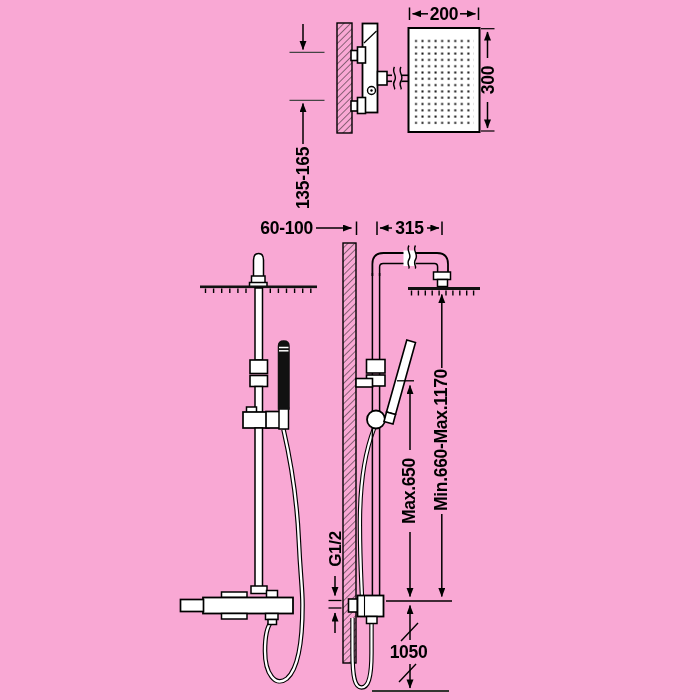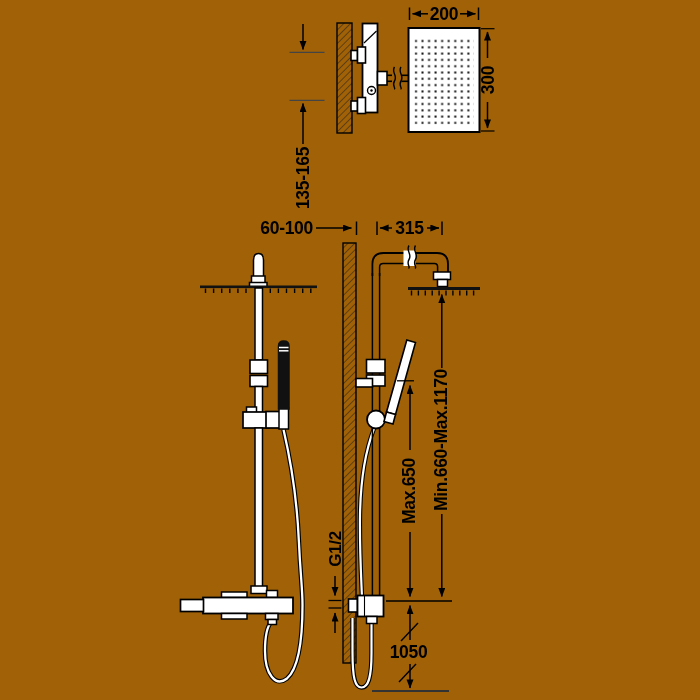--- a/index.html
+++ b/index.html
@@ -1,16 +1,16 @@
 <!DOCTYPE html>
 <html><head>
 <meta charset="utf-8">
 <style>
   html,body{margin:0;padding:0;background:#ffffff;}
-  .stage{position:relative;width:700px;height:700px;background:#a16207;overflow:hidden;
+  .stage{position:relative;width:700px;height:700px;background:#f9a8d4;overflow:hidden;
          font-family:"Liberation Sans","DejaVu Sans",sans-serif;}
   svg text{font-family:"Liberation Sans","DejaVu Sans",sans-serif;font-weight:bold;
            fill:#000;font-size:17.5px;letter-spacing:-0.3px;}
   svg text.small{font-size:17px;}
 </style>
 </head>
 <body>
 
 <div class="stage">
 <svg width="700" height="700" viewBox="0 0 700 700">

